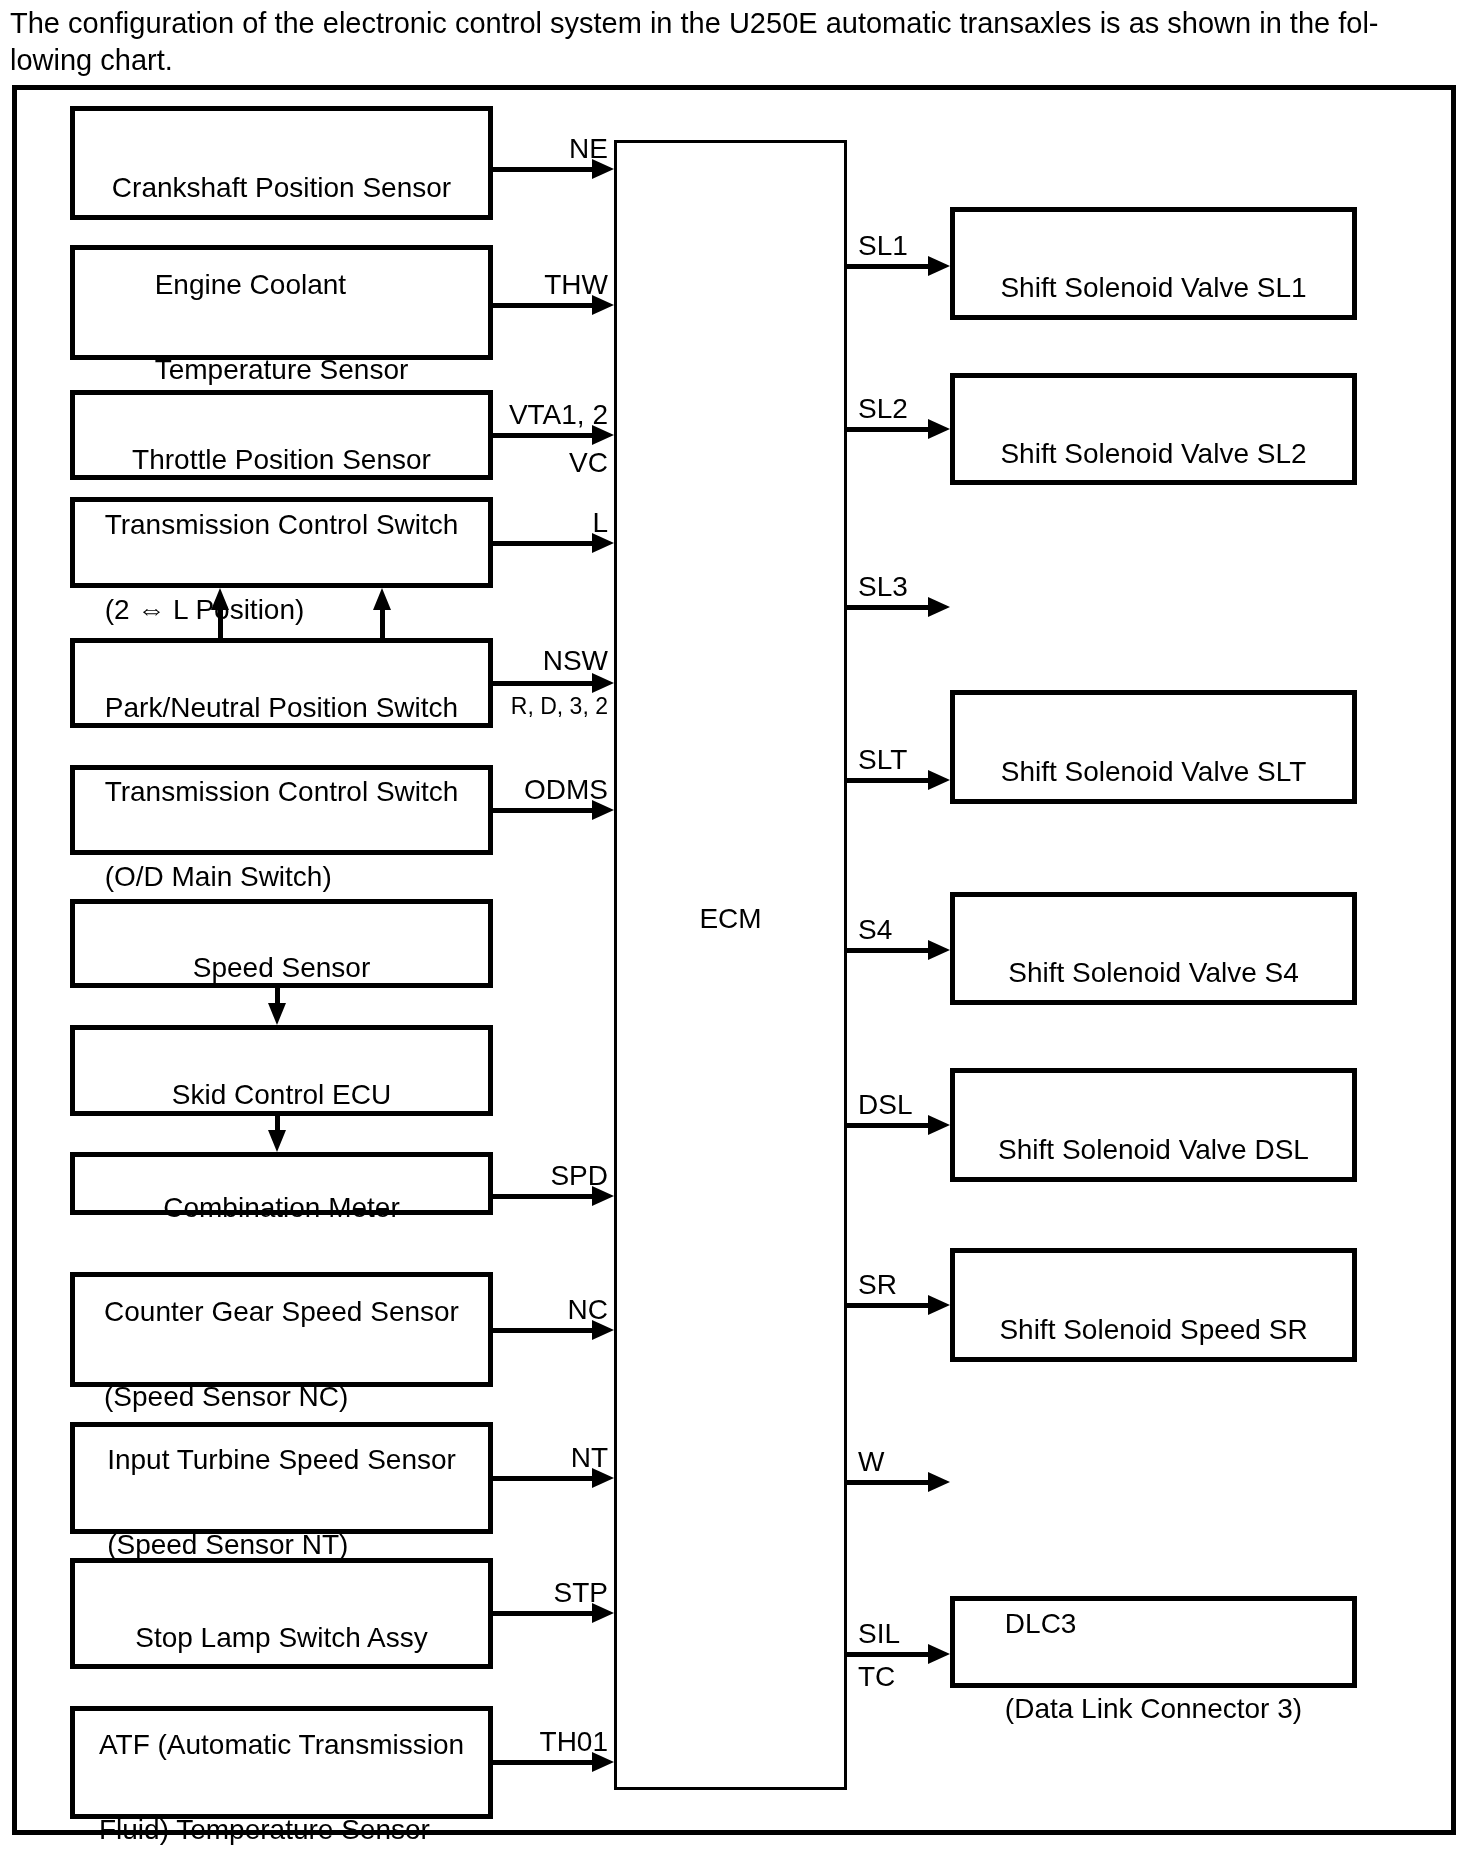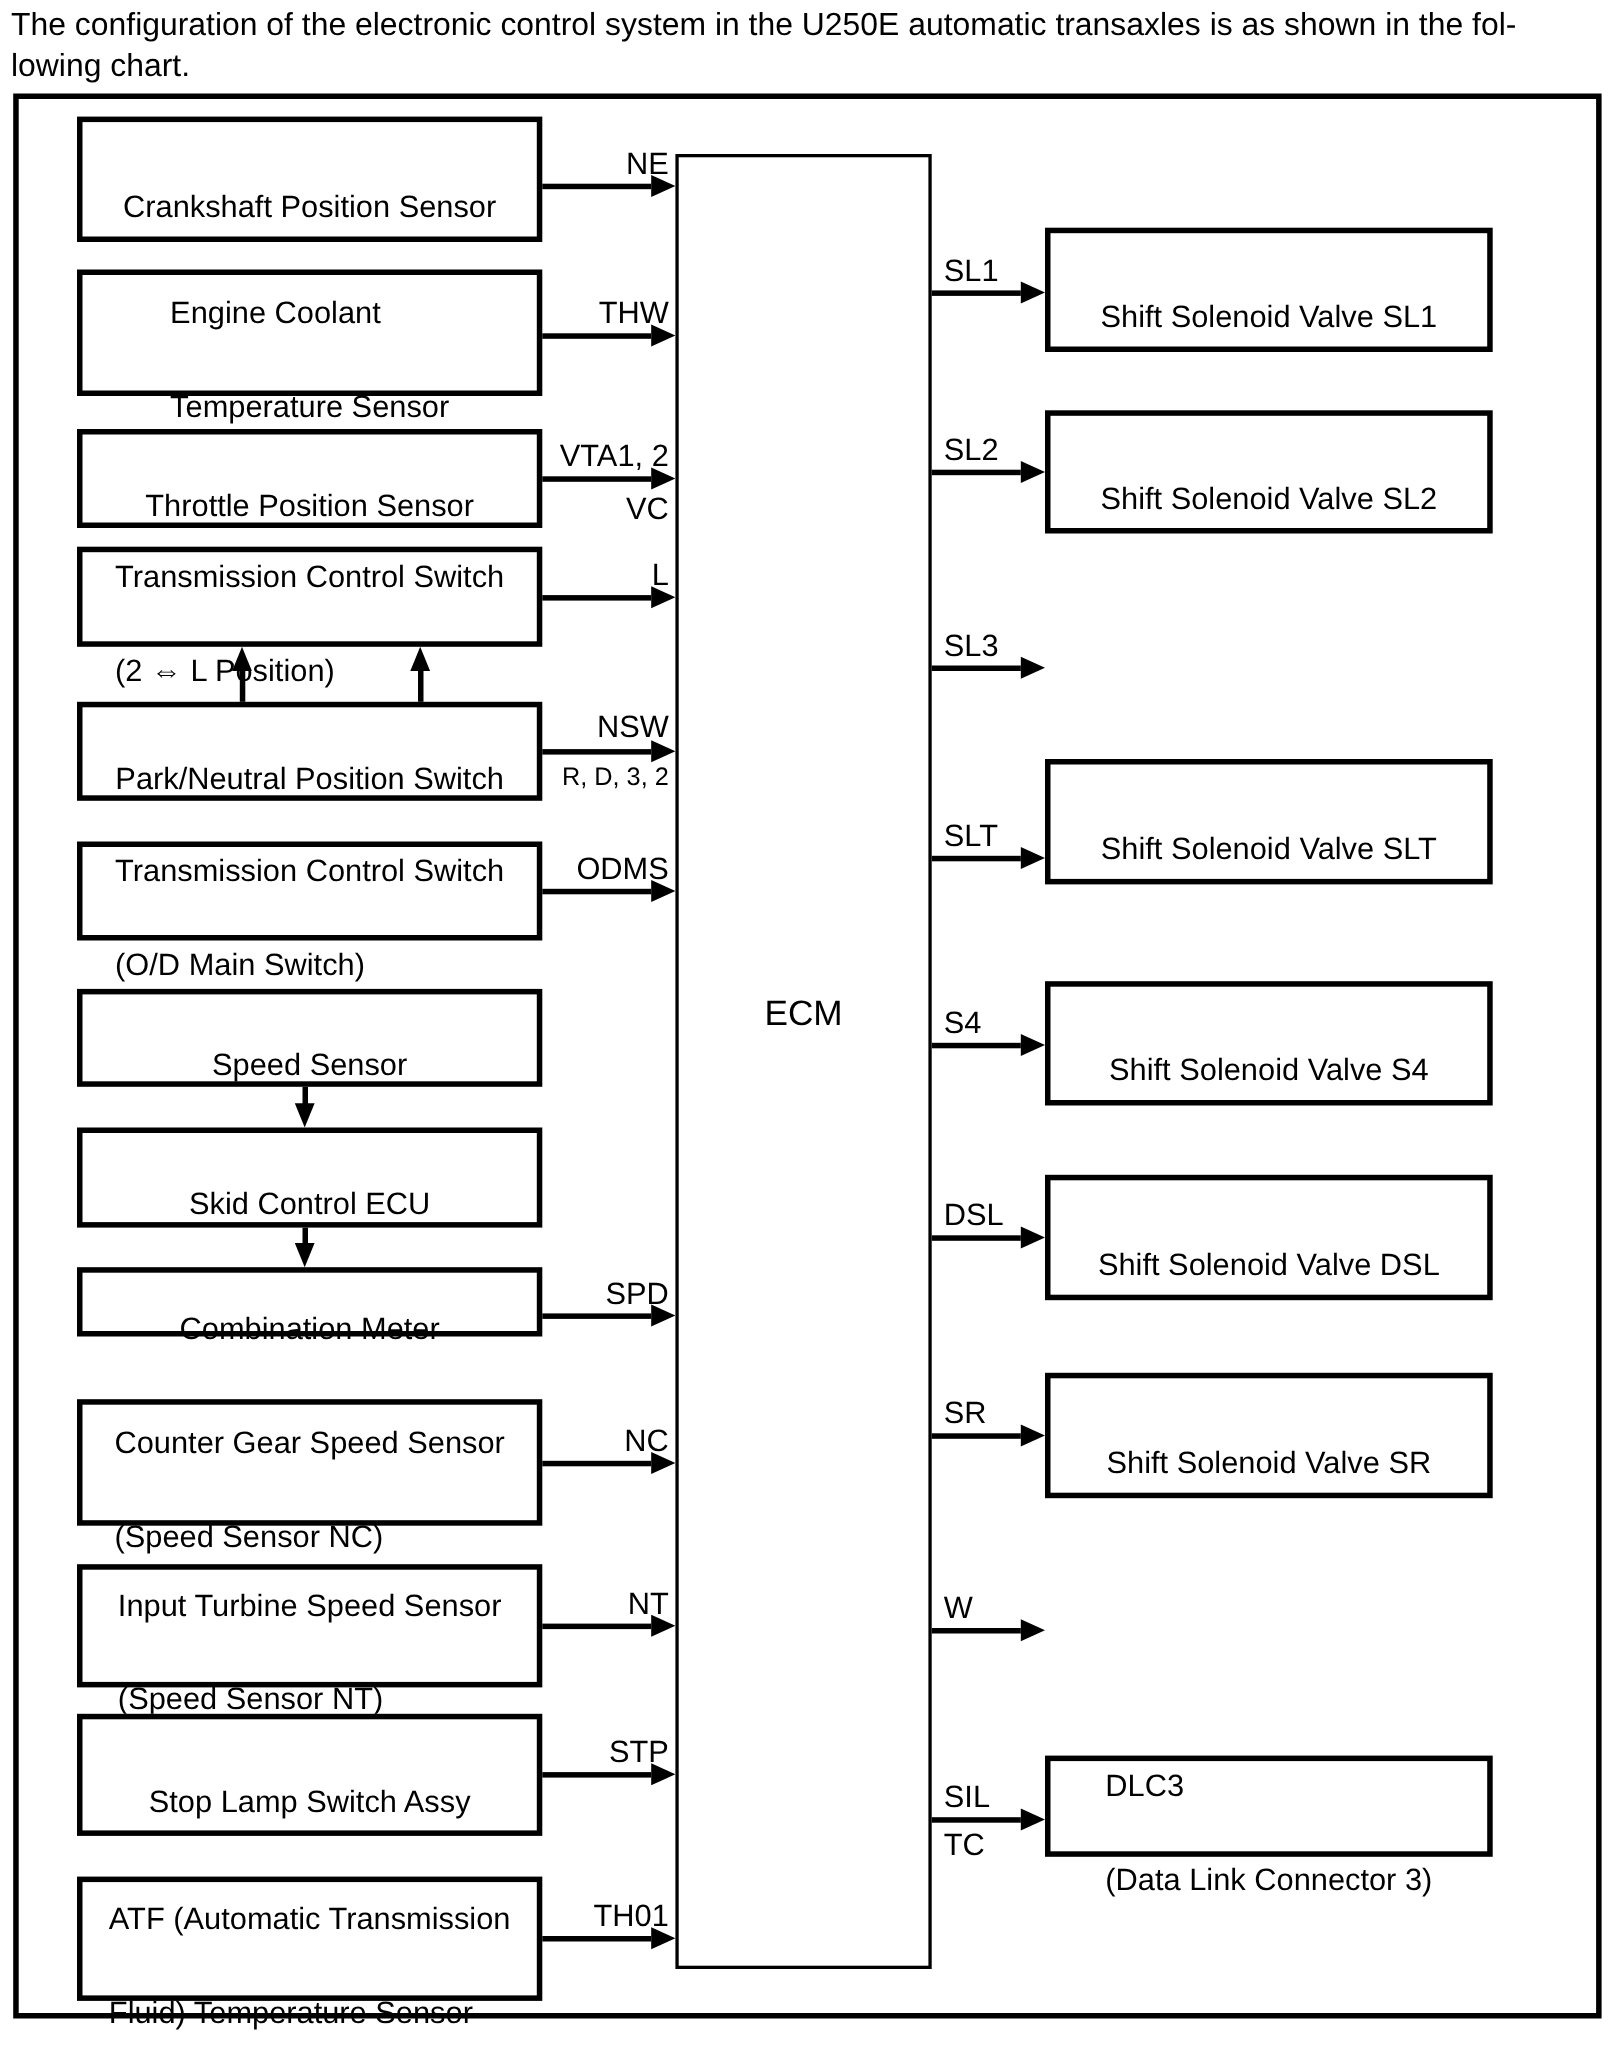--- a/index.html
+++ b/index.html
@@ -24,21 +24,21 @@
   .lbox { left:70px;  width:423px; }
   .rbox { left:950px; width:407px; }
   .box .txt { font-size:28px; line-height:37px; text-align:left; white-space:nowrap; }
   .box .txt span { display:block;margin-top:48px; }
   .ecm {
     position:absolute; left:614px; top:140px; width:233px; height:1650px;
     border:3px solid #000; box-sizing:border-box; background:#fff;
   }
   .ecm-label {
     position:absolute; left:614px; top:903px; width:233px;
-    text-align:center; font-size:32px;
+    text-align:center; font-size:28px;
   }
   .hline { position:absolute; height:5px; background:#000; }
   .vline { position:absolute; width:5px;  background:#000; }
   .ah-r { position:absolute; width:0; height:0;
           border-top:10px solid transparent; border-bottom:10px solid transparent;
           border-left:22px solid #000; }
   .ah-u { position:absolute; width:0; height:0;
           border-left:9px solid transparent; border-right:9px solid transparent;
           border-bottom:22px solid #000; }
   .ah-d { position:absolute; width:0; height:0;
@@ -156,21 +156,21 @@
         <span>Shift Solenoid Valve S4</span>
       </div>
   </div>
   <div class="box rbox" style="top:1068px;height:114px">
     <div class="txt">
         <span>Shift Solenoid Valve DSL</span>
       </div>
   </div>
   <div class="box rbox" style="top:1248px;height:114px">
     <div class="txt">
-        <span>Shift Solenoid Valve SR</span>
+        <span>Shift Solenoid Speed SR</span>
       </div>
   </div>
   <div class="box rbox" style="top:1596px;height:92px">
     <div class="txt">
       <span>DLC3</span>
       <span>(Data Link Connector 3)</span>
     </div>
   </div>
 
   <div class="hline" style="left:493px;top:167px;width:99px"></div>

